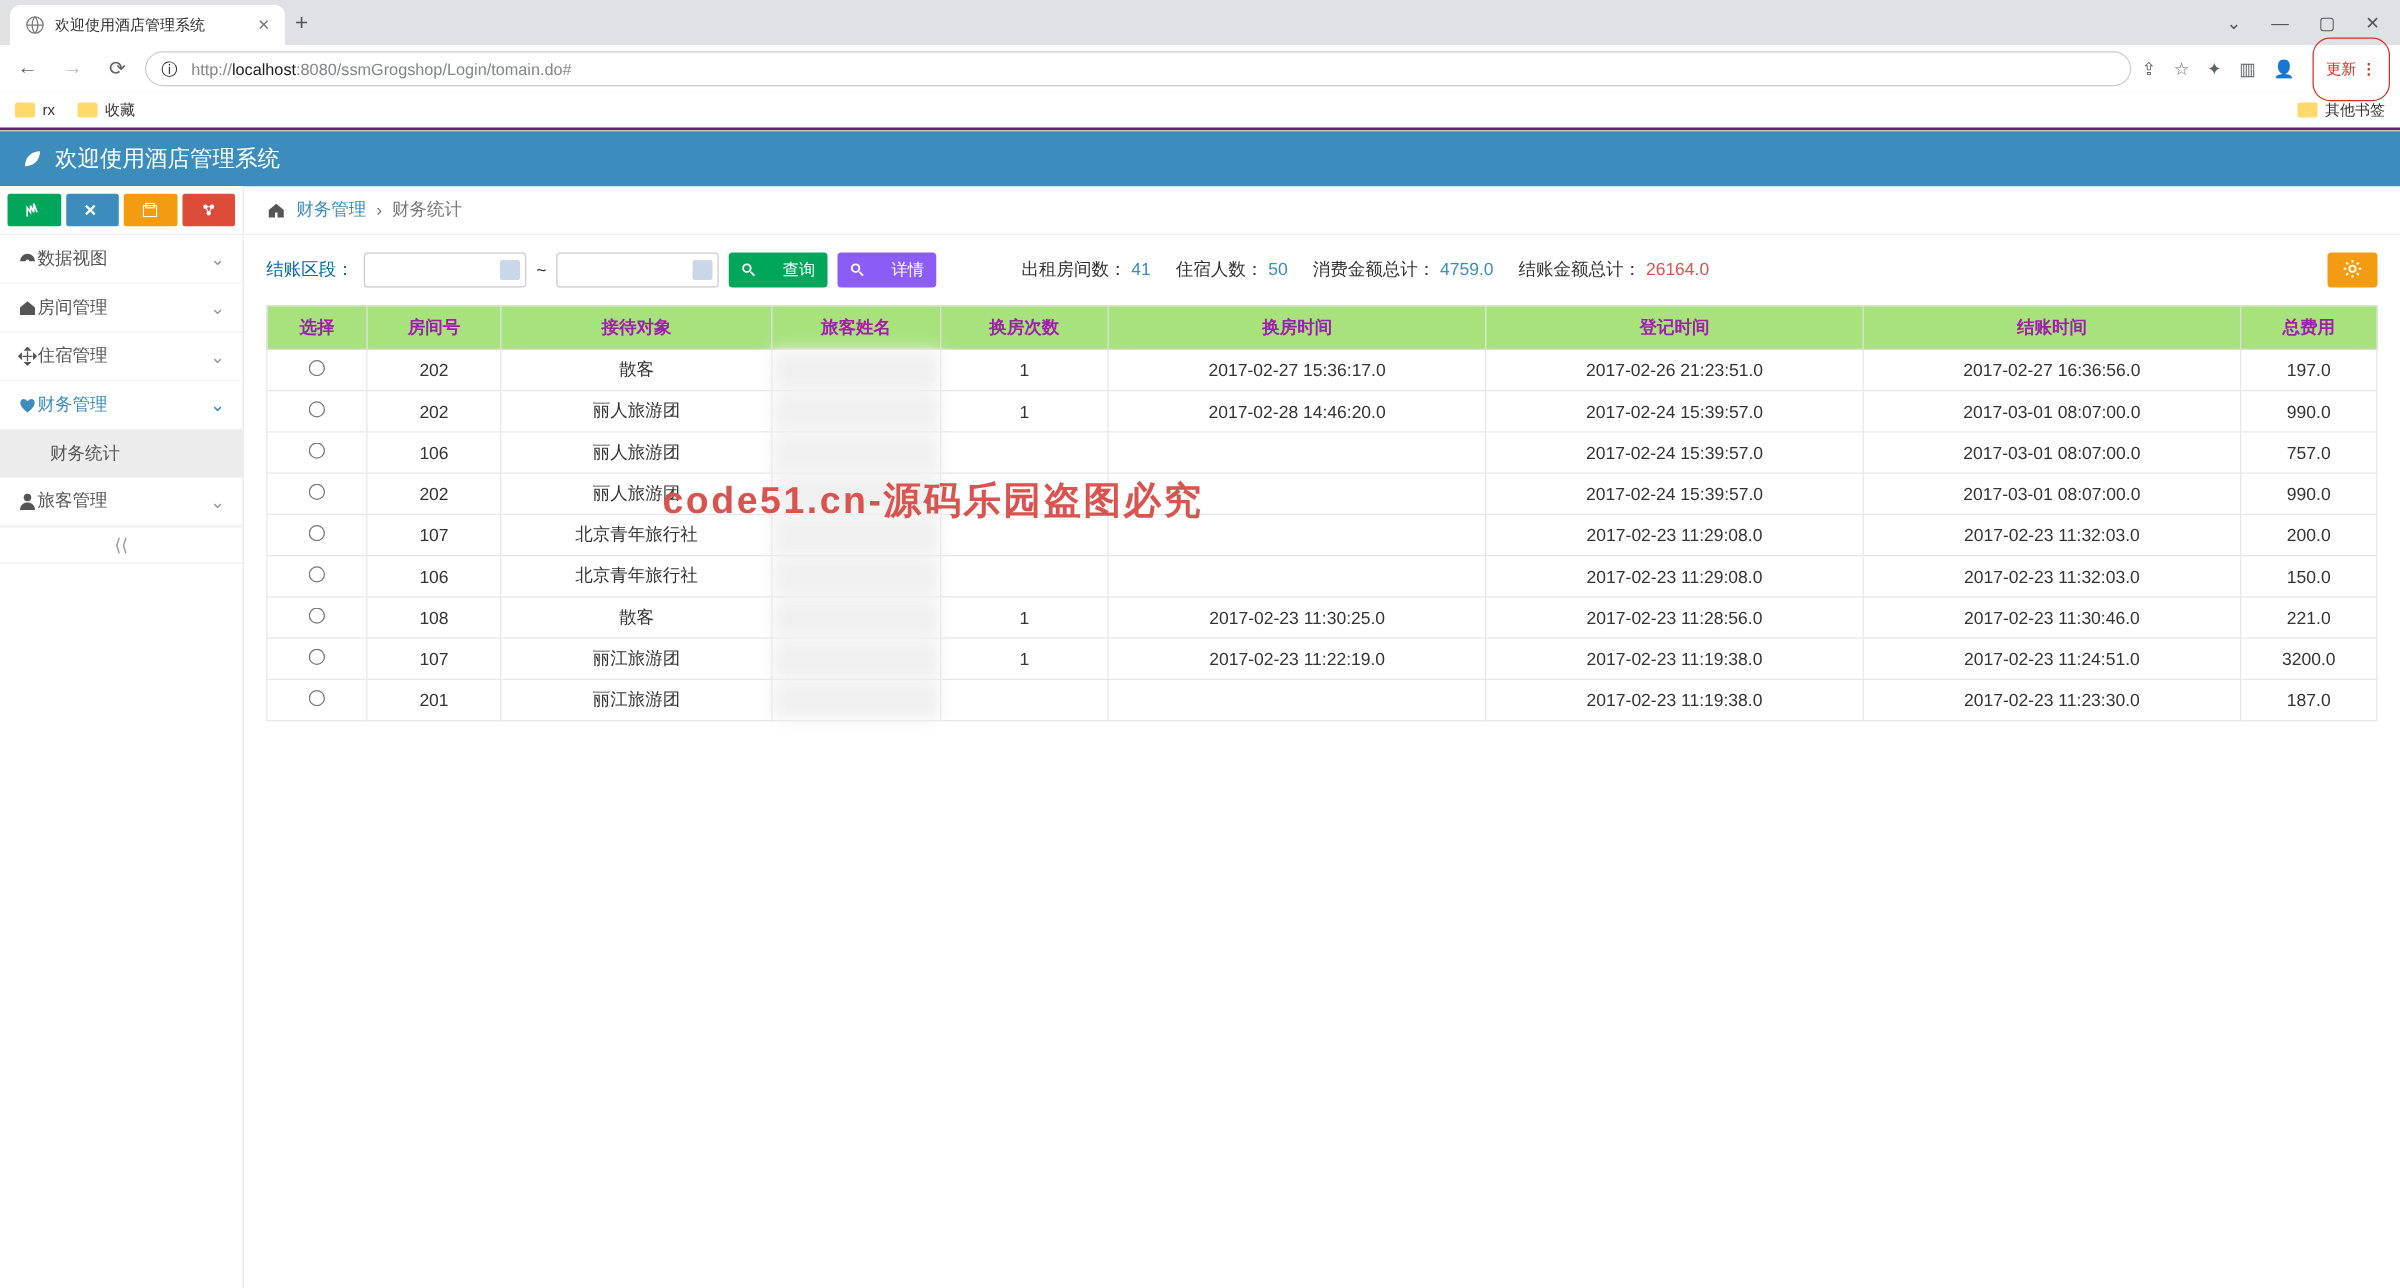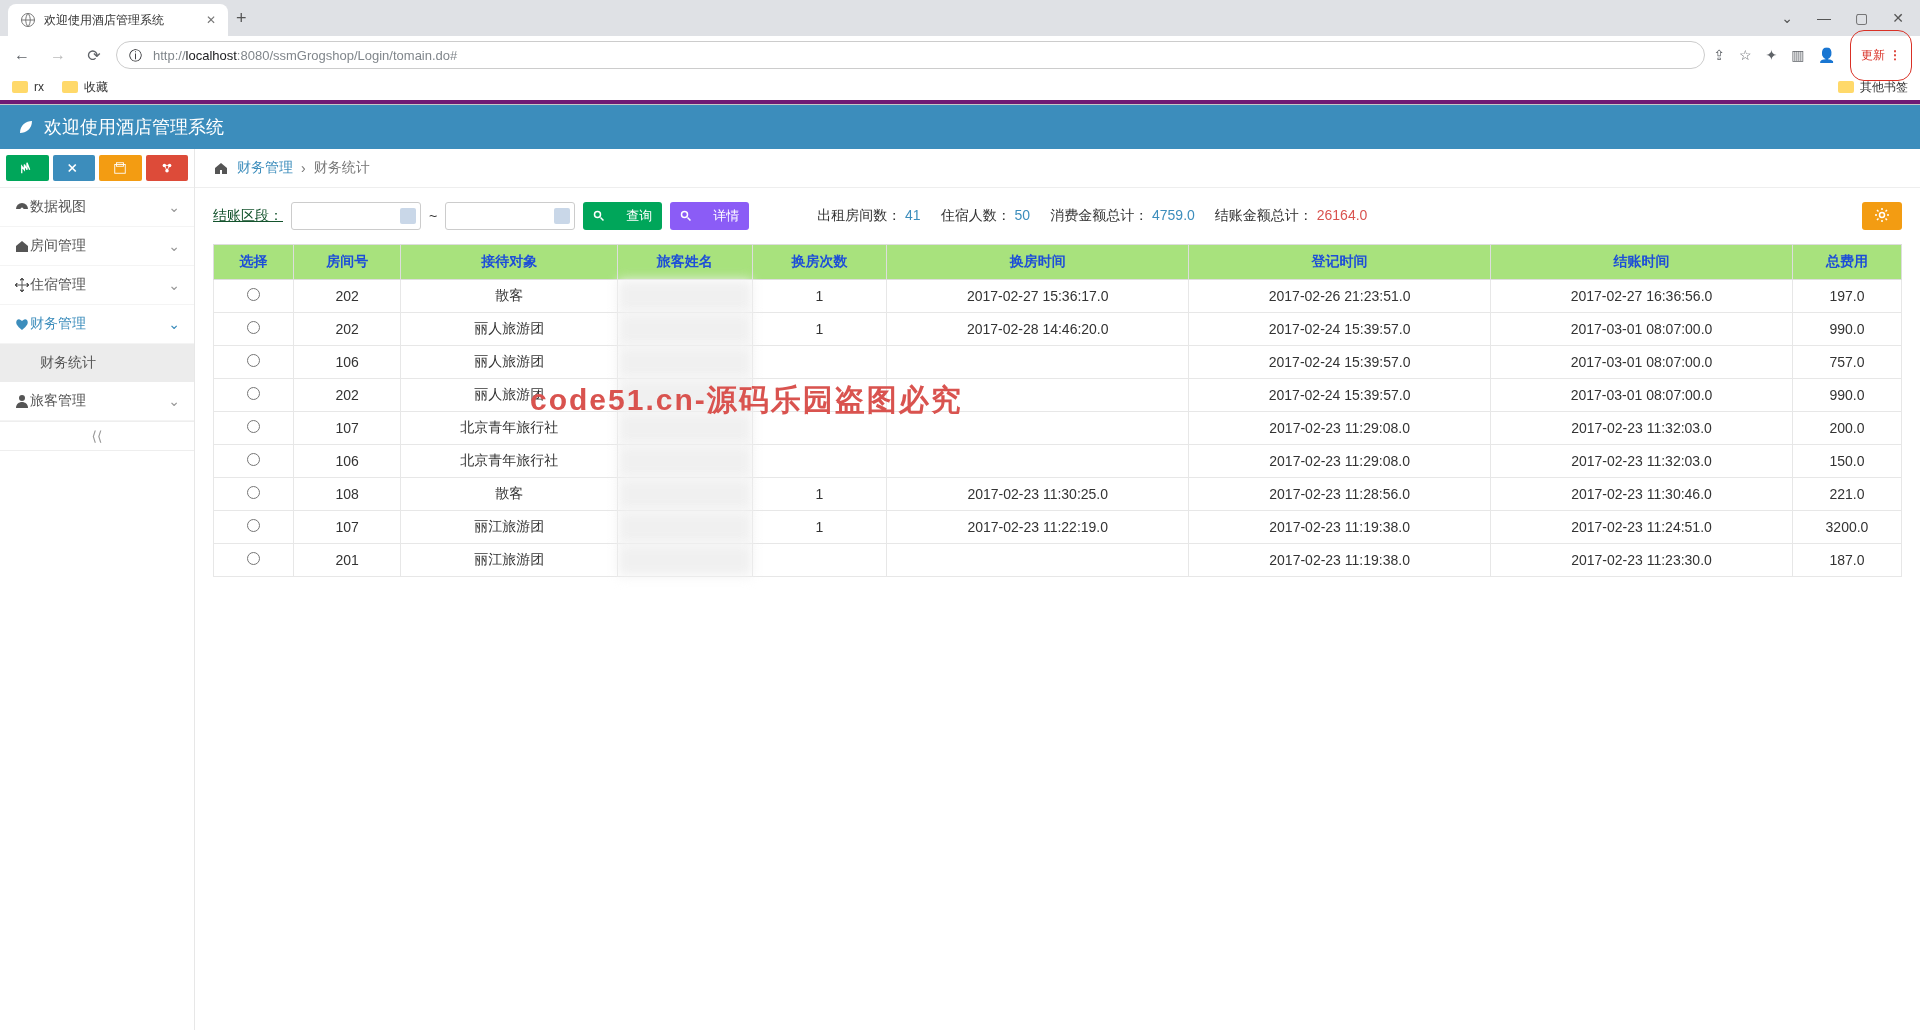--- a/index.html
+++ b/index.html
@@ -11,21 +11,21 @@
 .tab { background: #fff; display: flex; align-items: center; padding: 0 12px; height: 32px; margin-top: 4px; border-radius: 8px 8px 0 0; font-size: 12px; gap: 8px; min-width: 220px; }
 .tab svg, .tab-close { flex-shrink: 0; }
 .new-tab { margin-left: 8px; font-size: 18px; color: #555; cursor: pointer; }
 .win-controls { margin-left: auto; display: flex; gap: 24px; padding-right: 8px; color: #555; }
 .url-row { display: flex; align-items: center; background: #fff; height: 38px; padding: 0 8px; gap: 8px; }
 .nav-btn { width: 28px; text-align: center; color: #5f6368; font-size: 16px; cursor: pointer; }
 .url-bar { flex: 1; display: flex; align-items: center; background: #fff; border: 1px solid #ccc; border-radius: 14px; height: 28px; padding: 0 12px; font-size: 13px; color: #202124; }
 .url-bar .faded { color: #80868b; }
 .url-actions { display: flex; gap: 14px; color: #5f6368; align-items: center; }
 .update-btn { border: 1px solid #d93025; color: #d93025; border-radius: 14px; padding: 16px 10px; font-size: 12px; display: flex; align-items: center; gap: 4px; }
-.bookmarks-row { display: flex; align-items: center; background: #fff; height: 30px; padding: 0 12px; gap: 18px; font-size: 12px; border-bottom: 4px solid #701a75; }
+.bookmarks-row { display: flex; align-items: center; background: #fff; height: 30px; padding: 0 12px; gap: 18px; font-size: 12px; border-bottom: 2px solid #701a75; }
 .bm-item { display: flex; align-items: center; gap: 6px; color: #333; }
 .folder { display: inline-block; width: 16px; height: 12px; background: #ffd96a; border-radius: 2px; }
 .other-bookmarks { margin-left: auto; }
 
 
 .app-header { background: #3c8dbc; color: #fff; display: flex; align-items: center; height: 44px; padding: 0 18px; font-size: 18px; gap: 10px; }
 
 
 .layout { display: flex; height: calc(1030px - 36px - 38px - 30px - 44px); }
 .sidebar { width: 195px; background: #fff; border-right: 1px solid #e7e7e7; }
@@ -40,34 +40,34 @@
 .nav-item .chev { margin-left: auto; color: #999; }
 .sub-item { padding: 10px 14px 10px 40px; color: #555; background: #f9f9f9; cursor: pointer; }
 .sub-item.active { background: #ececec; }
 .collapse-circle { text-align: center; padding: 6px; color: #999; border-top: 1px solid #eee; border-bottom: 1px solid #eee; }
 
 .main { flex: 1; padding: 0; overflow: auto; }
 .breadcrumb { display: flex; align-items: center; padding: 10px 18px; gap: 8px; color: #777; font-size: 14px; border-bottom: 1px solid #eee; }
 .breadcrumb a { color: #3c8dbc; text-decoration: none; }
 
 .filter-row { display: flex; align-items: center; padding: 14px 18px; gap: 8px; }
-.filter-row label { color: #14532d; text-decoration: underline; }
+.filter-row label { color: #0369a1; }
 .date-input { width: 130px; height: 28px; border: 1px solid #ccc; border-radius: 3px; position: relative; }
 .date-input::after { content: ""; position: absolute; right: 4px; top: 5px; width: 16px; height: 16px; background: #c9d7e8; border-radius: 2px; }
 .btn { display: inline-flex; align-items: center; gap: 21px; color: #fff; border: none; border-radius: 3px; padding: 4px 10px; font-size: 13px; cursor: pointer; height: 28px; }
 .btn-green { background: #00a65a; }
 .btn-cyan { background: #8b5cf6; }
 .btn-orange { background: #f39c12; width: 40px; justify-content: center; }
 .stats { margin-left: 60px; display: flex; gap: 20px; font-size: 14px; align-items: flex-end; }
 .stats .val { color: #3c8dbc; }
 .stats .red { color: #d9534f; }
 .gear-right { margin-left: auto; }
 
 table { width: calc(100% - 36px); margin: 0 18px; border-collapse: collapse; }
-thead th { background: #a8e27d; color: #1d4ed8; padding: 8px 6px; font-weight: bold; border: 1px solid #ddd; text-align: center; }
+thead th { background: #a8e27d; color: #a21caf; padding: 8px 6px; font-weight: bold; border: 1px solid #ddd; text-align: center; }
 tbody td { padding: 7px 6px; border: 1px solid #e7e7e7; text-align: center; color: #333; }
 tbody td.blur { filter: blur(6px); background: #f0f0f0; }
 .radio-cell input { cursor: pointer; }
 
 .pagination { display: flex; justify-content: center; gap: 6px; padding: 24px 0; }
 .pagination a { display: inline-flex; align-items: center; justify-content: center; min-width: 32px; height: 32px; padding: 0 10px; border: 1px solid #ddd; border-radius: 4px; color: #3c8dbc; text-decoration: none; cursor: pointer; }
 .pagination a.active { background: #337ab7; color: #fff; border-color: #337ab7; }
 .pagination a.disabled { color: #bbb; pointer-events: none; }
 
 .watermark { position: absolute; top: 380px; left: 530px; color: #d9534f; font-size: 30px; font-weight: bold; letter-spacing: 2px; pointer-events: none; }

